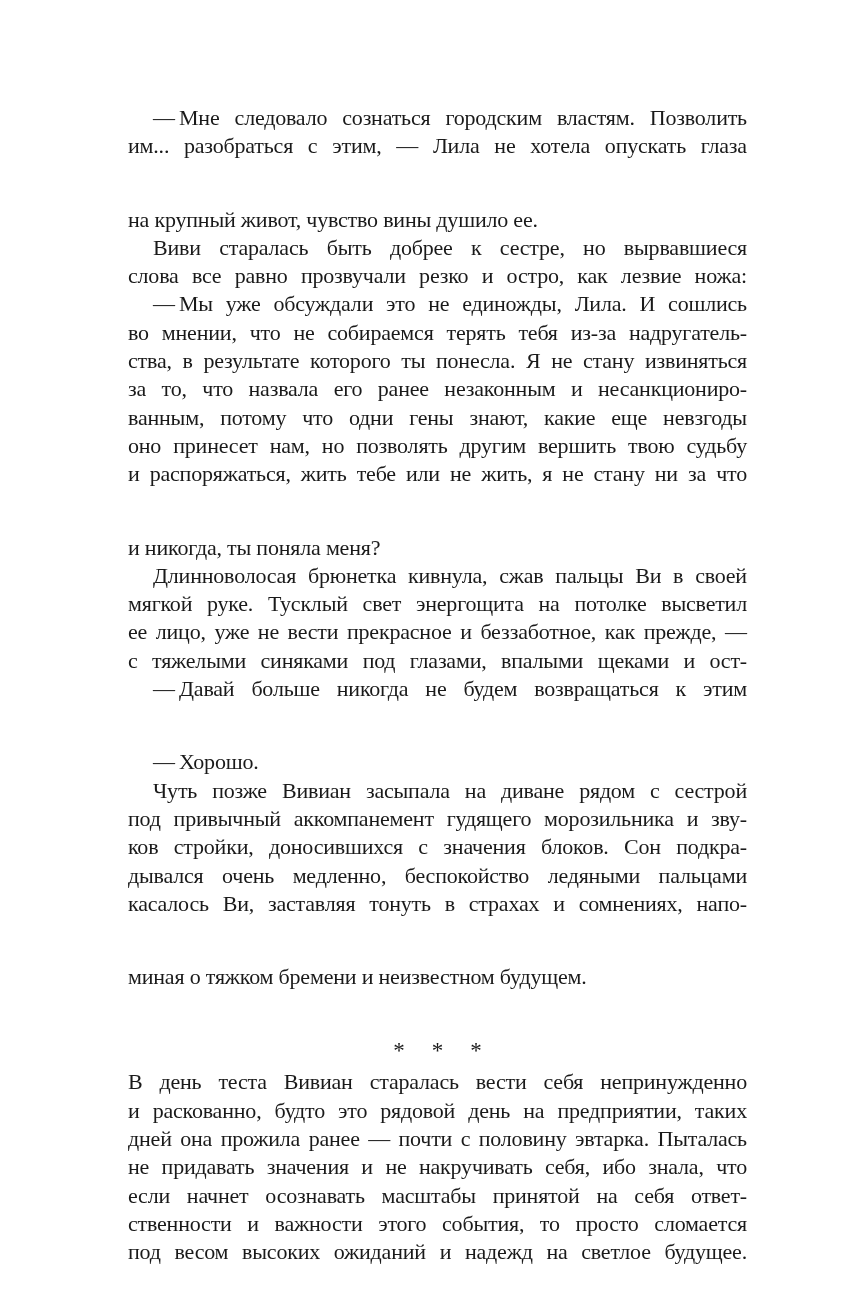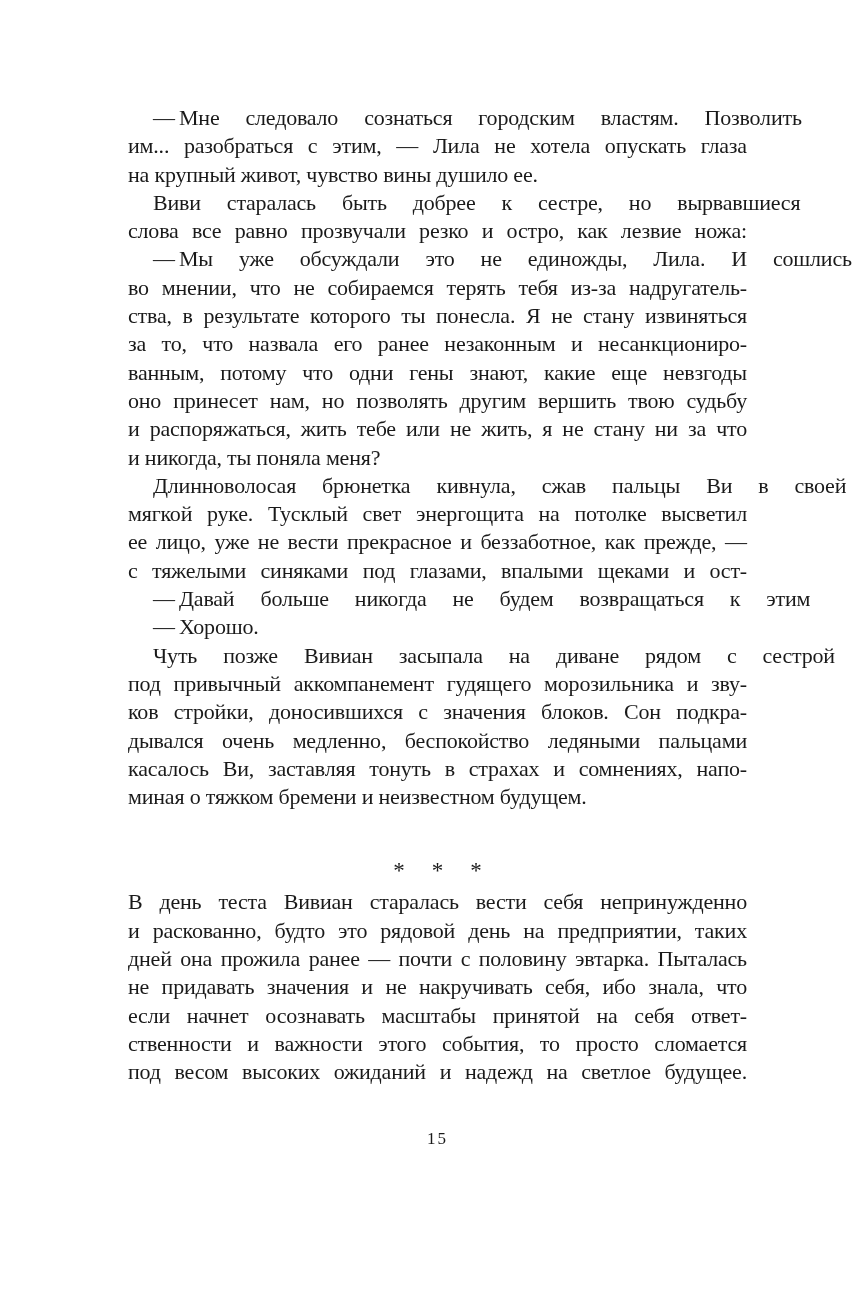--- a/index.html
+++ b/index.html
@@ -32,24 +32,24 @@
     height: 28.3px;
     line-height: 28.3px;
     font-size: 22px;
     letter-spacing: -0.2px;
     white-space: nowrap;
     overflow: visible;
   }
   .line.last {
     display: block;
     justify-content: flex-start;
+    margin-top: 45px;
   }
   .line.indent {
     padding-left: 25px;
-    gap: 26px;
   }
   .line span {
     display: inline-block;
   }
   .section-break {
     height: 77px;
     box-sizing: border-box;
     display: flex;
     align-items: flex-end;
     justify-content: center;

